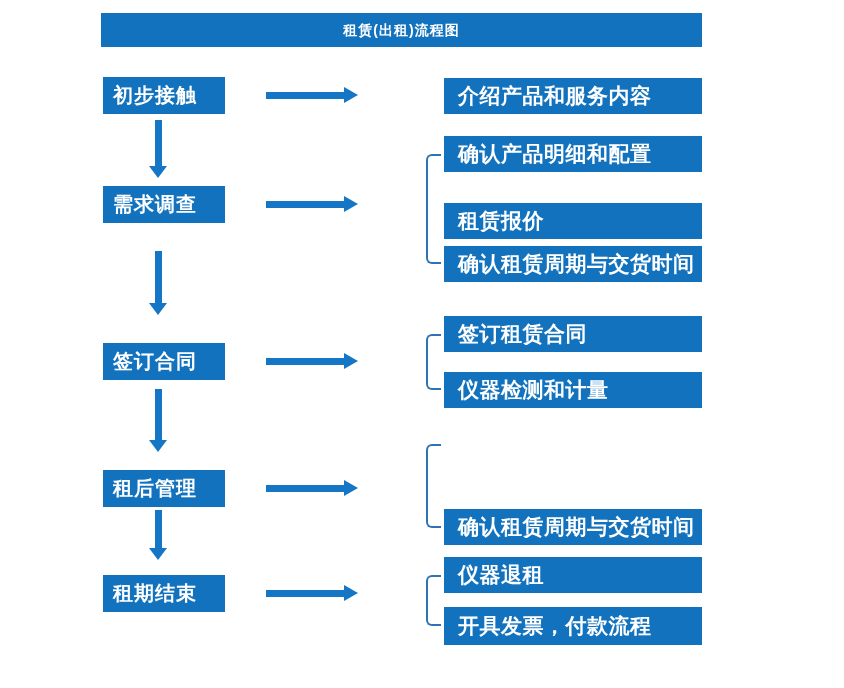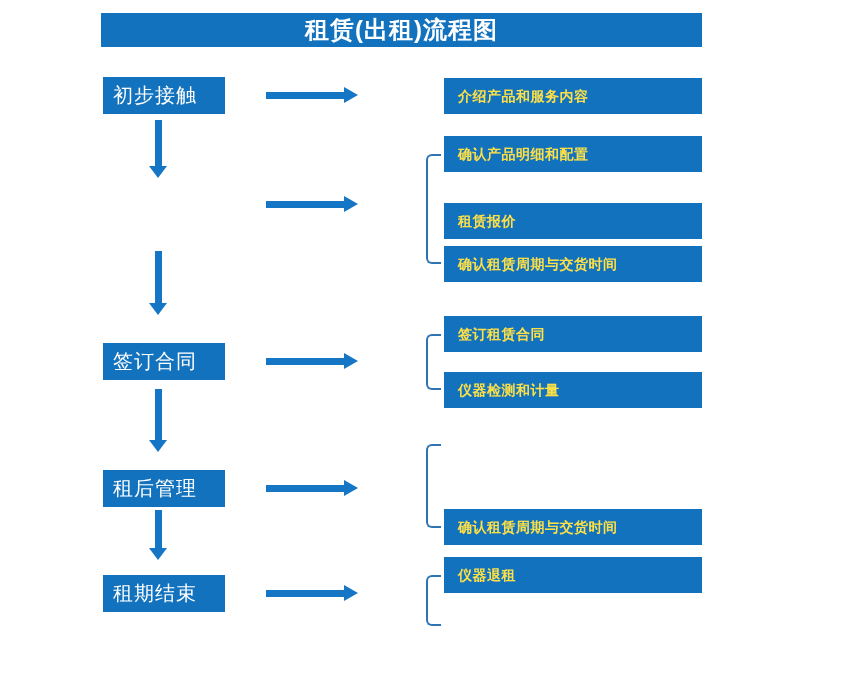--- a/index.html
+++ b/index.html
@@ -2,32 +2,32 @@
 <html style="--primary: #1272BD; --arrow: #1576C6; --bracket: #2E74B5; --text: #FFFFFF; --background: #FFFFFF;"><head>
 <meta charset="utf-8">
 <style>
   html,body{margin:0;padding:0;background:#fff;}
   .canvas{
     position:relative;width:844px;height:688px;background:var(--background,#fff);
     font-family:"Liberation Sans","DejaVu Sans",sans-serif;overflow:hidden;
   }
   .title-bar{
     position:absolute;left:101px;top:13px;width:601px;height:34px;
-    background:var(--primary,#1272BD);color:#fff;font-weight:bold;font-size:24px;
+    background:var(--primary,#1272BD);color:#fff;font-weight:bold;font-size:14px;
     text-align:center;line-height:34px;letter-spacing:1px;
   }
   .lbox{
     position:absolute;left:103px;width:122px;height:37px;
-    background:var(--primary,#1272BD);color:#fff;font-weight:normal;font-size:20px;
+    background:var(--primary,#1272BD);color:#fff;font-weight:bold;font-size:20px;
     line-height:37px;padding-left:10px;box-sizing:border-box;letter-spacing:1px;
     white-space:nowrap;
   }
   .rbox{
     position:absolute;left:444px;width:258px;height:36px;
-    background:var(--primary,#1272BD);color:#fde047;font-weight:bold;font-size:14px;
+    background:var(--primary,#1272BD);color:#ffffff;font-weight:bold;font-size:21px;
     line-height:36px;padding-left:14px;box-sizing:border-box;letter-spacing:0.5px;
     white-space:nowrap;
   }
   .hshaft{position:absolute;left:266px;width:78px;height:7px;background:var(--arrow,#1576C6);}
   .hhead{position:absolute;left:344px;width:0;height:0;border-left:14px solid var(--arrow,#1576C6);
          border-top:8px solid transparent;border-bottom:8px solid transparent;}
   .vshaft{position:absolute;left:155px;width:7px;background:var(--arrow,#1576C6);}
   .vhead{position:absolute;left:149px;width:0;height:0;border-top:12px solid var(--arrow,#1576C6);
          border-left:9.5px solid transparent;border-right:9.5px solid transparent;}
   .bracket{
@@ -39,20 +39,21 @@
   }
 </style>
 </head>
 <body>
 
 <div class="canvas">
 
   <div class="title-bar">租赁(出租)流程图</div>
 
   <div class="lbox" style="top:77px">初步接触</div>
+  <div class="lbox" style="top:186px">需求调查</div>
   <div class="lbox" style="top:470px">租后管理</div>
   <div class="lbox" style="top:343px">签订合同</div>
   <div class="lbox" style="top:575px">租期结束</div>
 
   <div class="vshaft" style="top:120px;height:46px"></div>
   <div class="vhead" style="top:166px"></div>
 
   <div class="vshaft" style="top:251px;height:52px"></div>
   <div class="vhead" style="top:303px"></div>
 
@@ -87,14 +88,15 @@
   <div class="rbox" style="top:136px">确认产品明细和配置</div>
   <div class="rbox" style="top:203px">租赁报价</div>
   <div class="rbox" style="top:246px">确认租赁周期与交货时间</div>
 
   <div class="rbox" style="top:316px">签订租赁合同</div>
   <div class="rbox" style="top:372px">仪器检测和计量</div>
 
   <div class="rbox" style="top:509px">确认租赁周期与交货时间</div>
 
   <div class="rbox" style="top:557px">仪器退租</div>
+  <div class="rbox" style="top:607px;height:38px;line-height:38px">开具发票，付款流程</div>
 
 </div>
 
 </body></html>

